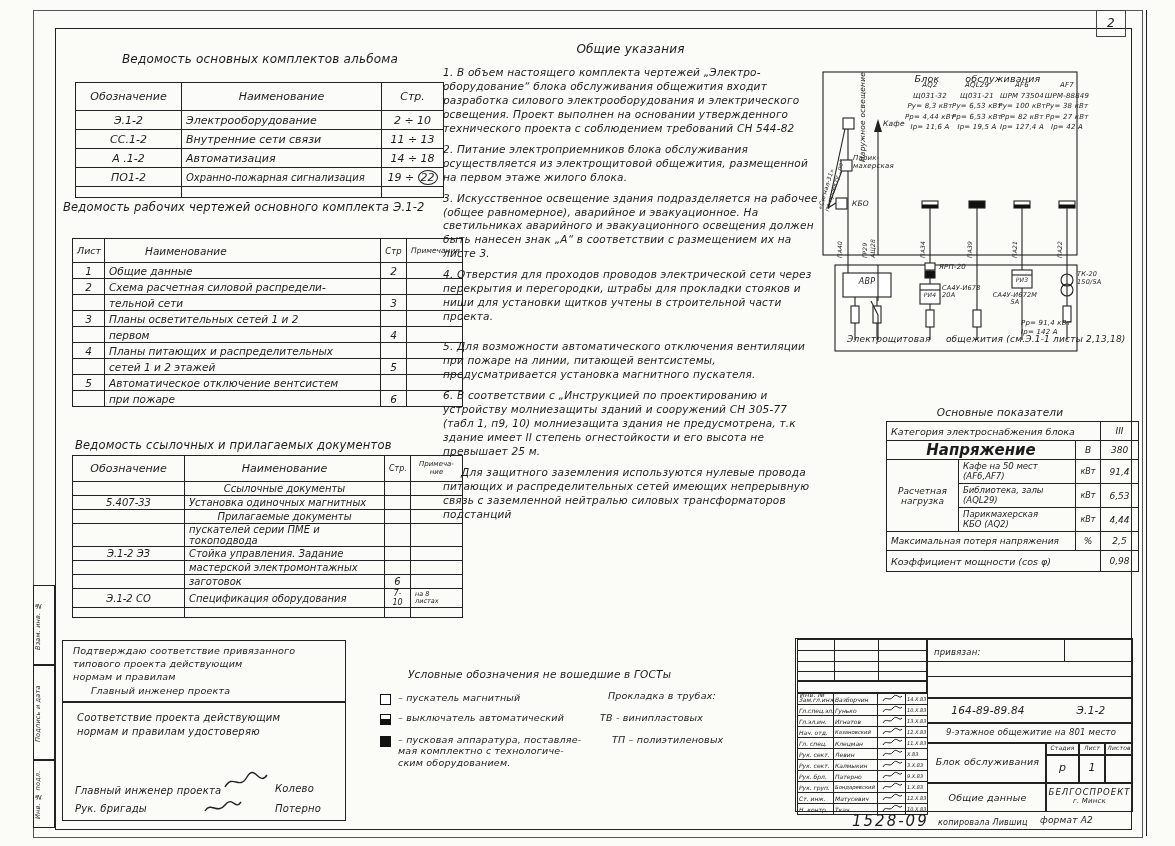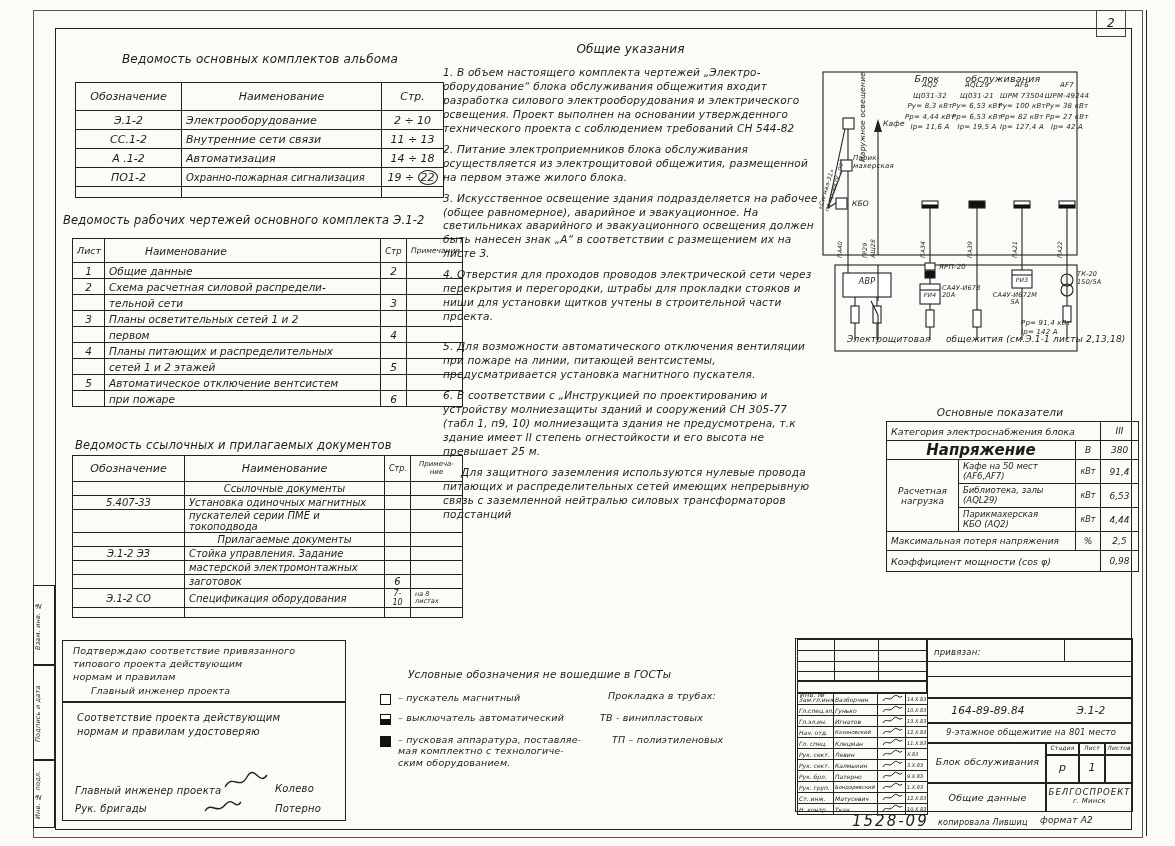--- a/index.html
+++ b/index.html
@@ -76,21 +76,21 @@
       <td class="ctr"><span>19 ÷</span> <span style="border:1px solid #222;border-radius:50%;padding:0 2px;">22</span></td>
     </tr>
     <tr style="height:11px">
           <td></td>
           <td></td>
           <td></td>
         </tr>
   </tbody>
     </table>
 
-  <div class="abs hw" style="left:63px;top:213px;width:400px;font-size:11.5px;">Ведомость  рабочих  чертежей  основного  комплекта  Э.1-2</div>
+  <div class="abs hw" style="left:63px;top:200px;width:400px;font-size:11.5px;">Ведомость  рабочих  чертежей  основного  комплекта  Э.1-2</div>
   <table class="doc abs" style="left:72px;top:238px;width:390px;font-size:10.5px;">
     <colgroup>
         <col style="width:32px">
         <col style="width:276px">
         <col style="width:26px">
         <col style="width:56px">
       </colgroup>
     <tbody>
         <tr style="height:24px">
       <th style="font-weight:normal;font-size:9.5px;">Лист</th>
@@ -178,27 +178,27 @@
           <td></td>
         </tr>
     <tr style="height:14px">
           <td class="ctr">5.407-33</td>
           <td>Установка одиночных магнитных</td>
           <td></td>
           <td></td>
         </tr>
     <tr style="height:14px">
           <td></td>
+          <td class="ctr">Прилагаемые  документы</td>
+          <td></td>
+          <td></td>
+        </tr>
+    <tr style="height:14px">
+          <td></td>
           <td>пускателей серии ПМЕ и токоподвода</td>
-          <td></td>
-          <td></td>
-        </tr>
-    <tr style="height:14px">
-          <td></td>
-          <td class="ctr">Прилагаемые  документы</td>
           <td></td>
           <td></td>
         </tr>
     <tr style="height:14px">
           <td class="ctr">Э.1-2 ЭЗ</td>
           <td>Стойка управления. Задание</td>
           <td></td>
           <td></td>
         </tr>
     <tr style="height:14px">
@@ -311,21 +311,21 @@
     </div>
     <div class="abs hw ctr" style="left:175px;top:22px;width:64px;font-size:7px;line-height:1.5;text-align:center;">
       <div>АF6</div>
       <div>ШРМ 73504</div>
       <div>Ру= 100 кВт</div>
       <div>Рр= 82 кВт</div>
       <div>Iр= 127,4 А</div>
     </div>
     <div class="abs hw ctr" style="left:220px;top:22px;width:64px;font-size:7px;line-height:1.5;">
       <div>АF7</div>
-      <div>ШРМ-49244</div>
+      <div>ШРМ-88849</div>
       <div>Ру= 38 кВт</div>
       <div>Рр= 27 кВт</div>
       <div>Iр= 42 А</div>
     </div>
 
     <div class="abs hw vtext" style="left:21px;top:166px;height:34px;font-size:6px;">ПА40</div>
     <div class="abs hw vtext" style="left:46px;top:166px;height:34px;font-size:6px;">ГР29</div>
     <div class="abs hw vtext" style="left:54px;top:166px;height:34px;font-size:6px;">АЩ28</div>
     <div class="abs hw vtext" style="left:104px;top:166px;height:34px;font-size:6px;">ПА34</div>
     <div class="abs hw vtext" style="left:151px;top:166px;height:34px;font-size:6px;">ПА39</div>

